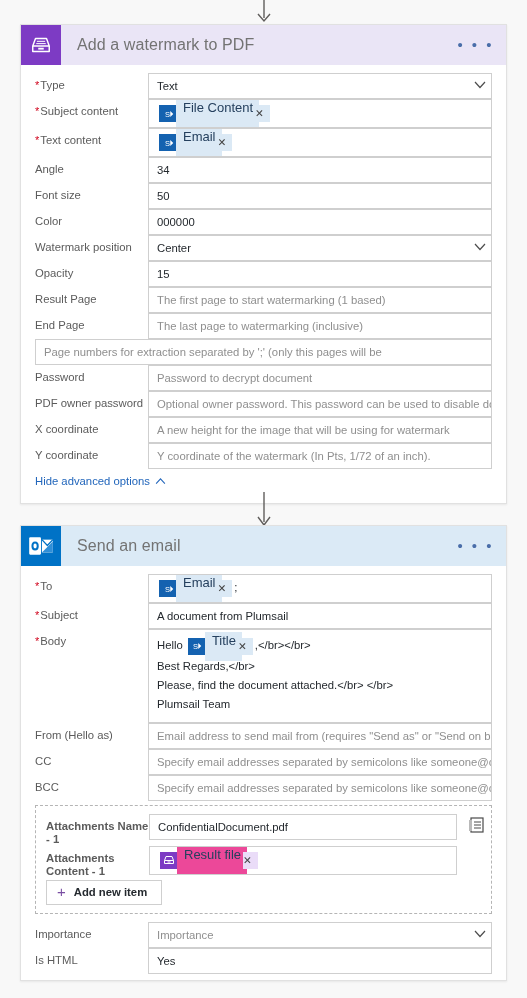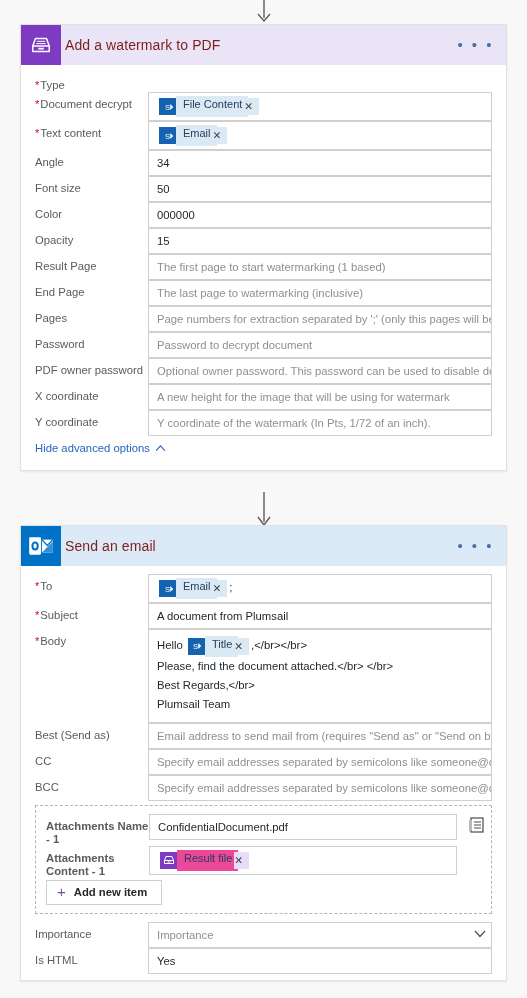--- a/index.html
+++ b/index.html
@@ -47,23 +47,23 @@
   .app-icon {
     width: 40px; height: 40px;
     flex: 0 0 40px;
     display: flex; align-items: center; justify-content: center;
   }
   .app-icon.plumsail { background: #7d3bc4; }
   .app-icon.outlook  { background: #0072c6; }
 
   .card-title {
     flex: 1 1 auto;
-    font-size: 14px;
-    color: #7f1d1d;
-    padding-left: 4px;
+    font-size: 16px;
+    color: #737373;
+    padding-left: 16px;
     letter-spacing: .1px;
   }
   .ellipsis-btn {
     font-size: 15px;
     letter-spacing: 2.5px;
     color: #4a6ea9;
     line-height: 10px;
     cursor: pointer;
     user-select: none;
   }
@@ -125,23 +125,23 @@
     margin: 0 2px;
   }
   .token-ico {
     width: 17px; height: 17px;
     flex: 0 0 17px;
     display: flex; align-items: center; justify-content: center;
   }
   .token-ico.sp { background: #1462b0; }
   .token-ico.pl { background: #7d3bc4; }
   .token-text {
-    font-size: 11px;
+    font-size: 13px;
     color: #25405e;
-    padding: 0 6px 4px 7px;
+    padding: 0 6px 12px 7px;
     line-height: 17px;
     white-space: nowrap;
   }
   .token.sp .token-text { background: #dbe9f5; }
   .token.pl .token-text { background: #ec4899; }
   .token-x {
     font-size: 10.5px;
     color: #444;
     margin-left: -4px;
     padding-right: 6px;
@@ -222,25 +222,33 @@
       </div>
       <div class="card-title">Add a watermark to PDF</div>
       <div class="ellipsis-btn">• • •</div>
     </div>
 
     <div class="card-body">
 
       
       <div class="field-row">
         <div class="field-label"><span class="req">*</span><span>Type</span></div>
-      </div>
-
-      
-      <div class="field-row">
-        <div class="field-label"><span class="req">*</span><span>Document decrypt</span></div>
+        <div class="field-ctrl">
+          <div class="input">Text</div>
+          <span class="chev">
+              <svg width="12" height="8" viewBox="0 0 12 8">
+                <polyline points="1,1 6,6.5 11,1" fill="none" stroke="#4d4d4d" stroke-width="1.2"></polyline>
+              </svg>
+            </span>
+        </div>
+      </div>
+
+      
+      <div class="field-row">
+        <div class="field-label"><span class="req">*</span><span>Subject content</span></div>
         <div class="field-ctrl">
           <div class="input plain">
             <span class="token sp">
               <span class="token-ico sp">
                 <svg width="12" height="12" viewBox="0 0 16 16">
                     <rect x="0" y="0" width="16" height="16" fill="#1462b0"></rect>
                     <text x="4" y="12" font-size="10" font-family="Liberation Sans, sans-serif" fill="#ffffff">S</text>
                     <path d="M11 4 L15 8 L11 12 Z" fill="#ffffff"></path>
                   </svg>
               </span>
@@ -289,20 +297,31 @@
 
       
       <div class="field-row">
         <div class="field-label">Color</div>
         <div class="field-ctrl">
             <div class="input plain">000000</div>
           </div>
       </div>
 
       
+      <div class="field-row">
+        <div class="field-label">Watermark position</div>
+        <div class="field-ctrl">
+          <div class="input">Center</div>
+          <span class="chev">
+              <svg width="12" height="8" viewBox="0 0 12 8">
+                <polyline points="1,1 6,6.5 11,1" fill="none" stroke="#4d4d4d" stroke-width="1.2"></polyline>
+              </svg>
+            </span>
+        </div>
+      </div>
 
       
       <div class="field-row">
         <div class="field-label">Opacity</div>
         <div class="field-ctrl">
             <div class="input plain">15</div>
           </div>
       </div>
 
       
@@ -316,21 +335,20 @@
       
       <div class="field-row">
         <div class="field-label">End Page</div>
         <div class="field-ctrl">
             <div class="input plain placeholder">The last page to watermarking (inclusive)</div>
           </div>
       </div>
 
       
       <div class="field-row">
-        <div class="field-label">Pages</div>
         <div class="field-ctrl">
             <div class="input plain placeholder">Page numbers for extraction separated by ';' (only this pages will be</div>
           </div>
       </div>
 
       
       <div class="field-row">
         <div class="field-label">Password</div>
         <div class="field-ctrl">
             <div class="input plain placeholder">Password to decrypt document</div>
@@ -432,29 +450,29 @@
                   <svg width="12" height="12" viewBox="0 0 16 16">
                       <rect x="0" y="0" width="16" height="16" fill="#1462b0"></rect>
                       <text x="4" y="12" font-size="10" font-family="Liberation Sans, sans-serif" fill="#ffffff">S</text>
                       <path d="M11 4 L15 8 L11 12 Z" fill="#ffffff"></path>
                     </svg>
                 </span>
                 <span class="token-text">Title</span>
                 <span class="token-x">✕</span>
               </span><span class="inline-txt">,&lt;/br&gt;&lt;/br&gt;</span>
             </span>
+            <span class="body-line inline-txt">Best Regards,&lt;/br&gt;</span>
             <span class="body-line inline-txt">Please, find the document attached.&lt;/br&gt; &lt;/br&gt;</span>
-            <span class="body-line inline-txt">Best Regards,&lt;/br&gt;</span>
             <span class="body-line inline-txt">Plumsail Team</span>
           </div>
         </div>
       </div>
 
       <div class="field-row">
-        <div class="field-label">Best (Send as)</div>
+        <div class="field-label">From (Hello as)</div>
         <div class="field-ctrl">
             <div class="input plain placeholder">Email address to send mail from (requires "Send as" or "Send on behalf of"</div>
           </div>
       </div>
 
       <div class="field-row">
         <div class="field-label">CC</div>
         <div class="field-ctrl">
             <div class="input plain placeholder">Specify email addresses separated by semicolons like someone@contoso.com</div>
           </div>

